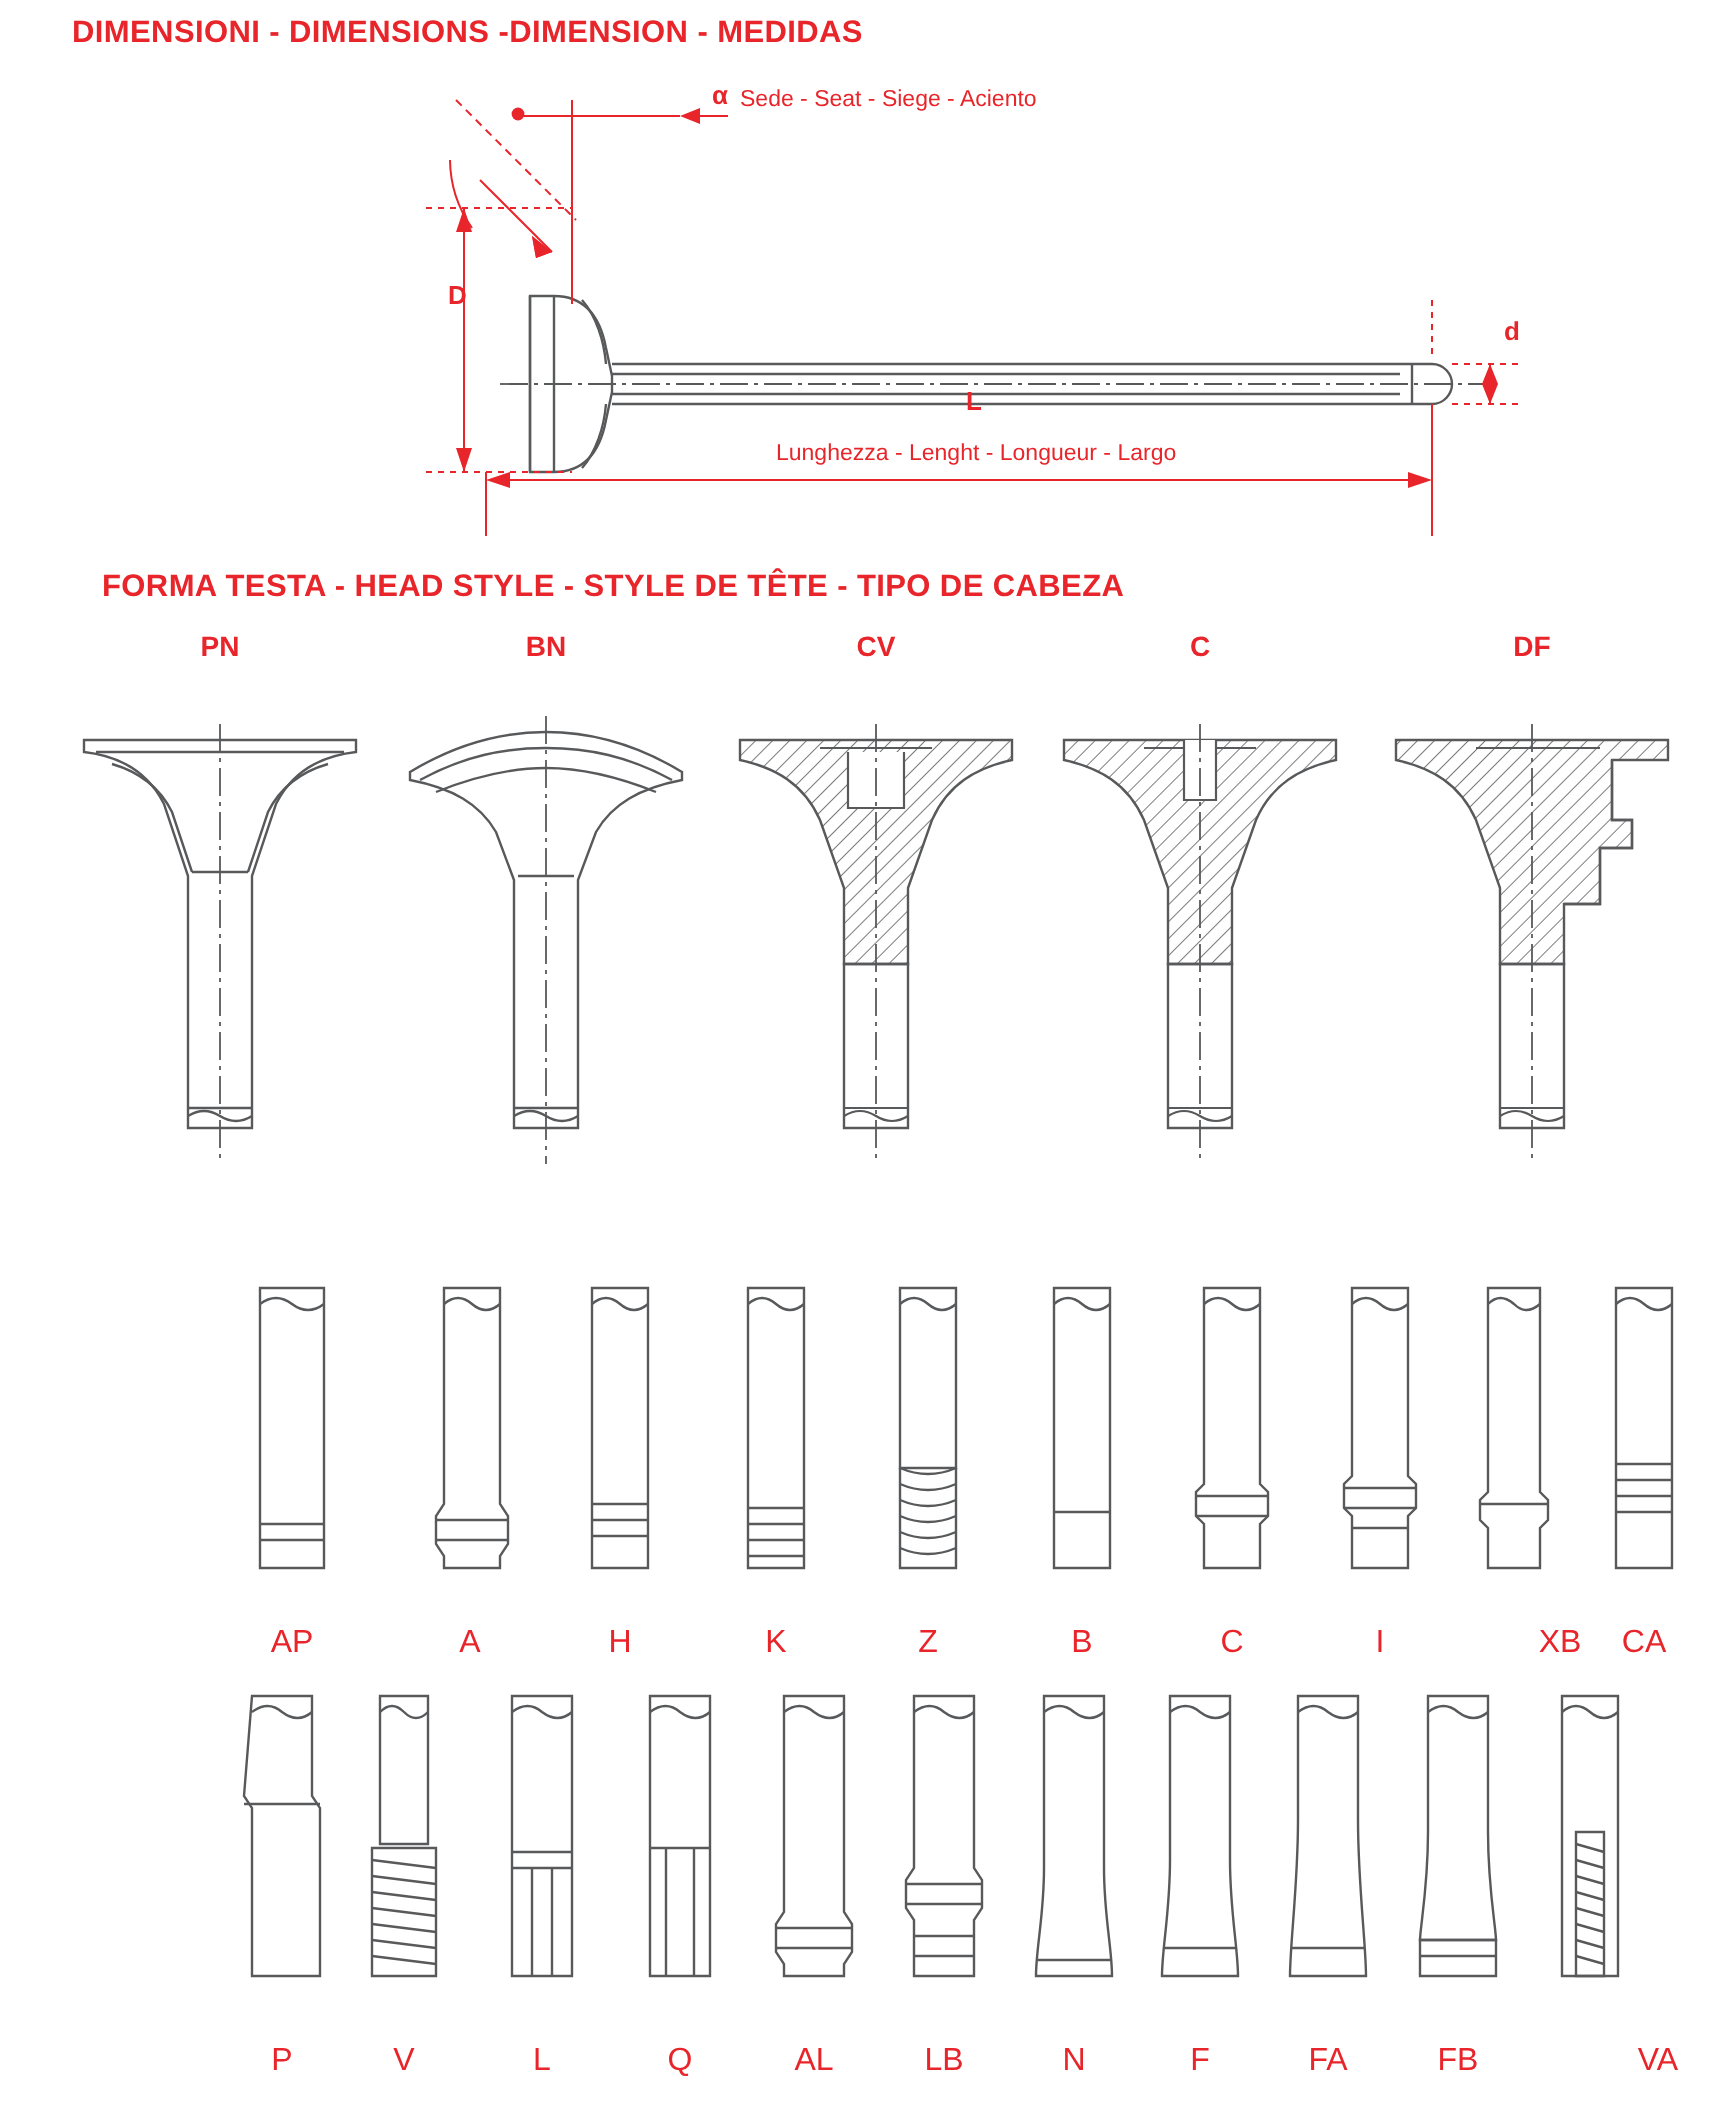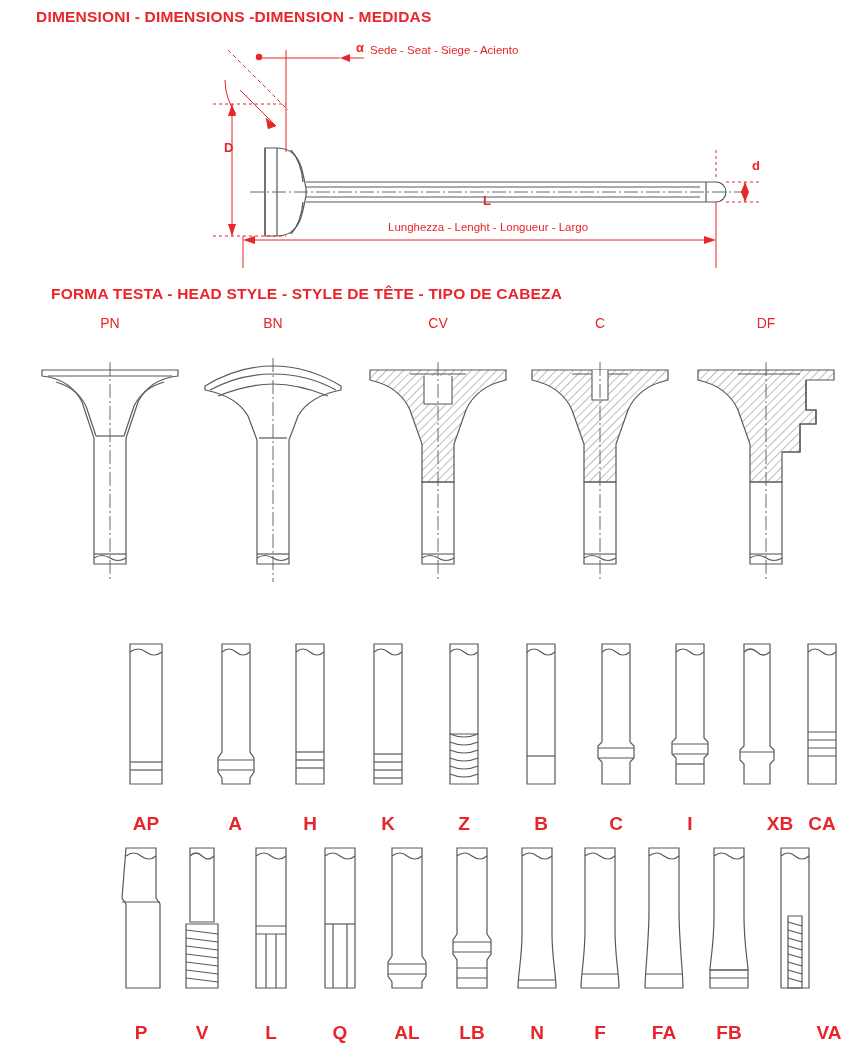--- a/index.html
+++ b/index.html
@@ -43,30 +43,30 @@
   .red-bold {
     position: absolute;
     color: #e8252a;
     font-weight: bold;
     font-size: 13px;
     white-space: nowrap;
   }
   .code-label {
     position: absolute;
     color: #e8252a;
-    font-weight: bold;
-    font-size: 19px;
+    font-weight: normal;
+    font-size: 16px;
     text-align: left;
     white-space: nowrap;
     transform: translateX(-50%);
   }
   .head-code {
     position: absolute;
     color: #e8252a;
-    font-weight: normal;
+    font-weight: bold;
     font-size: 14px;
     text-align: right;
     white-space: nowrap;
     transform: translateX(-50%);
   }
   svg { display: block; }
   .fig { position: absolute; }
 </style>
 </head>
 <body>

